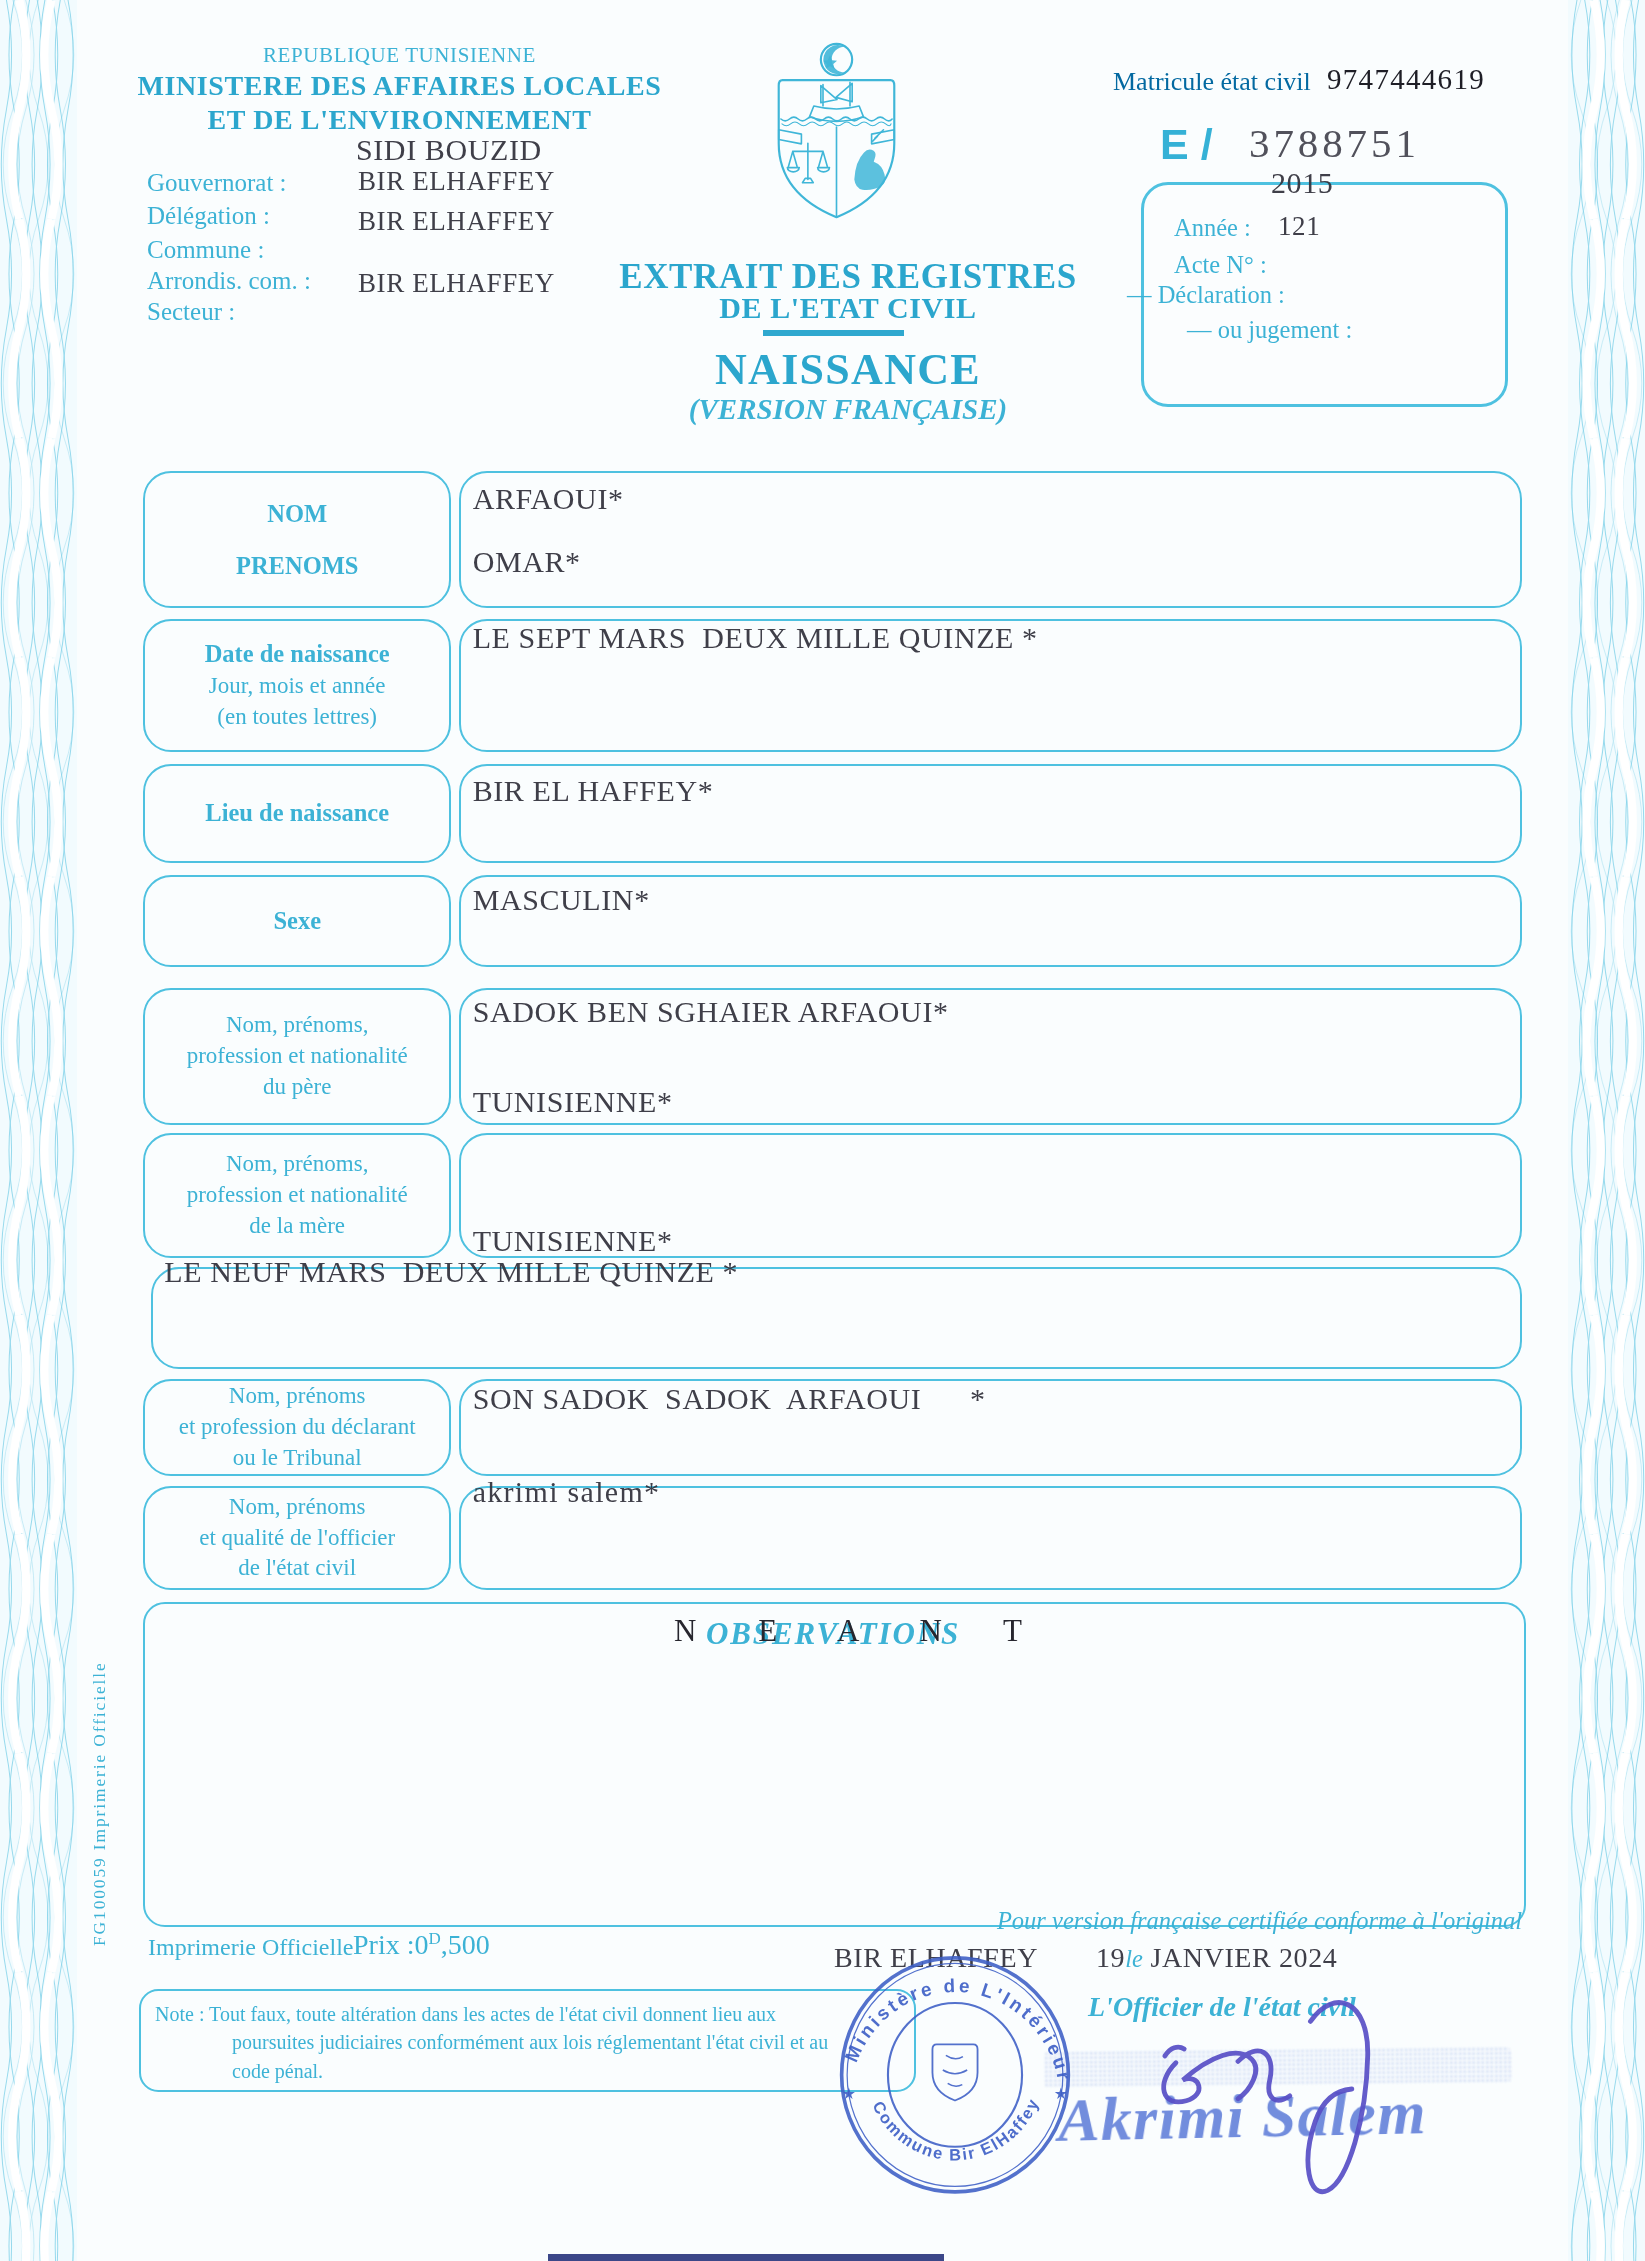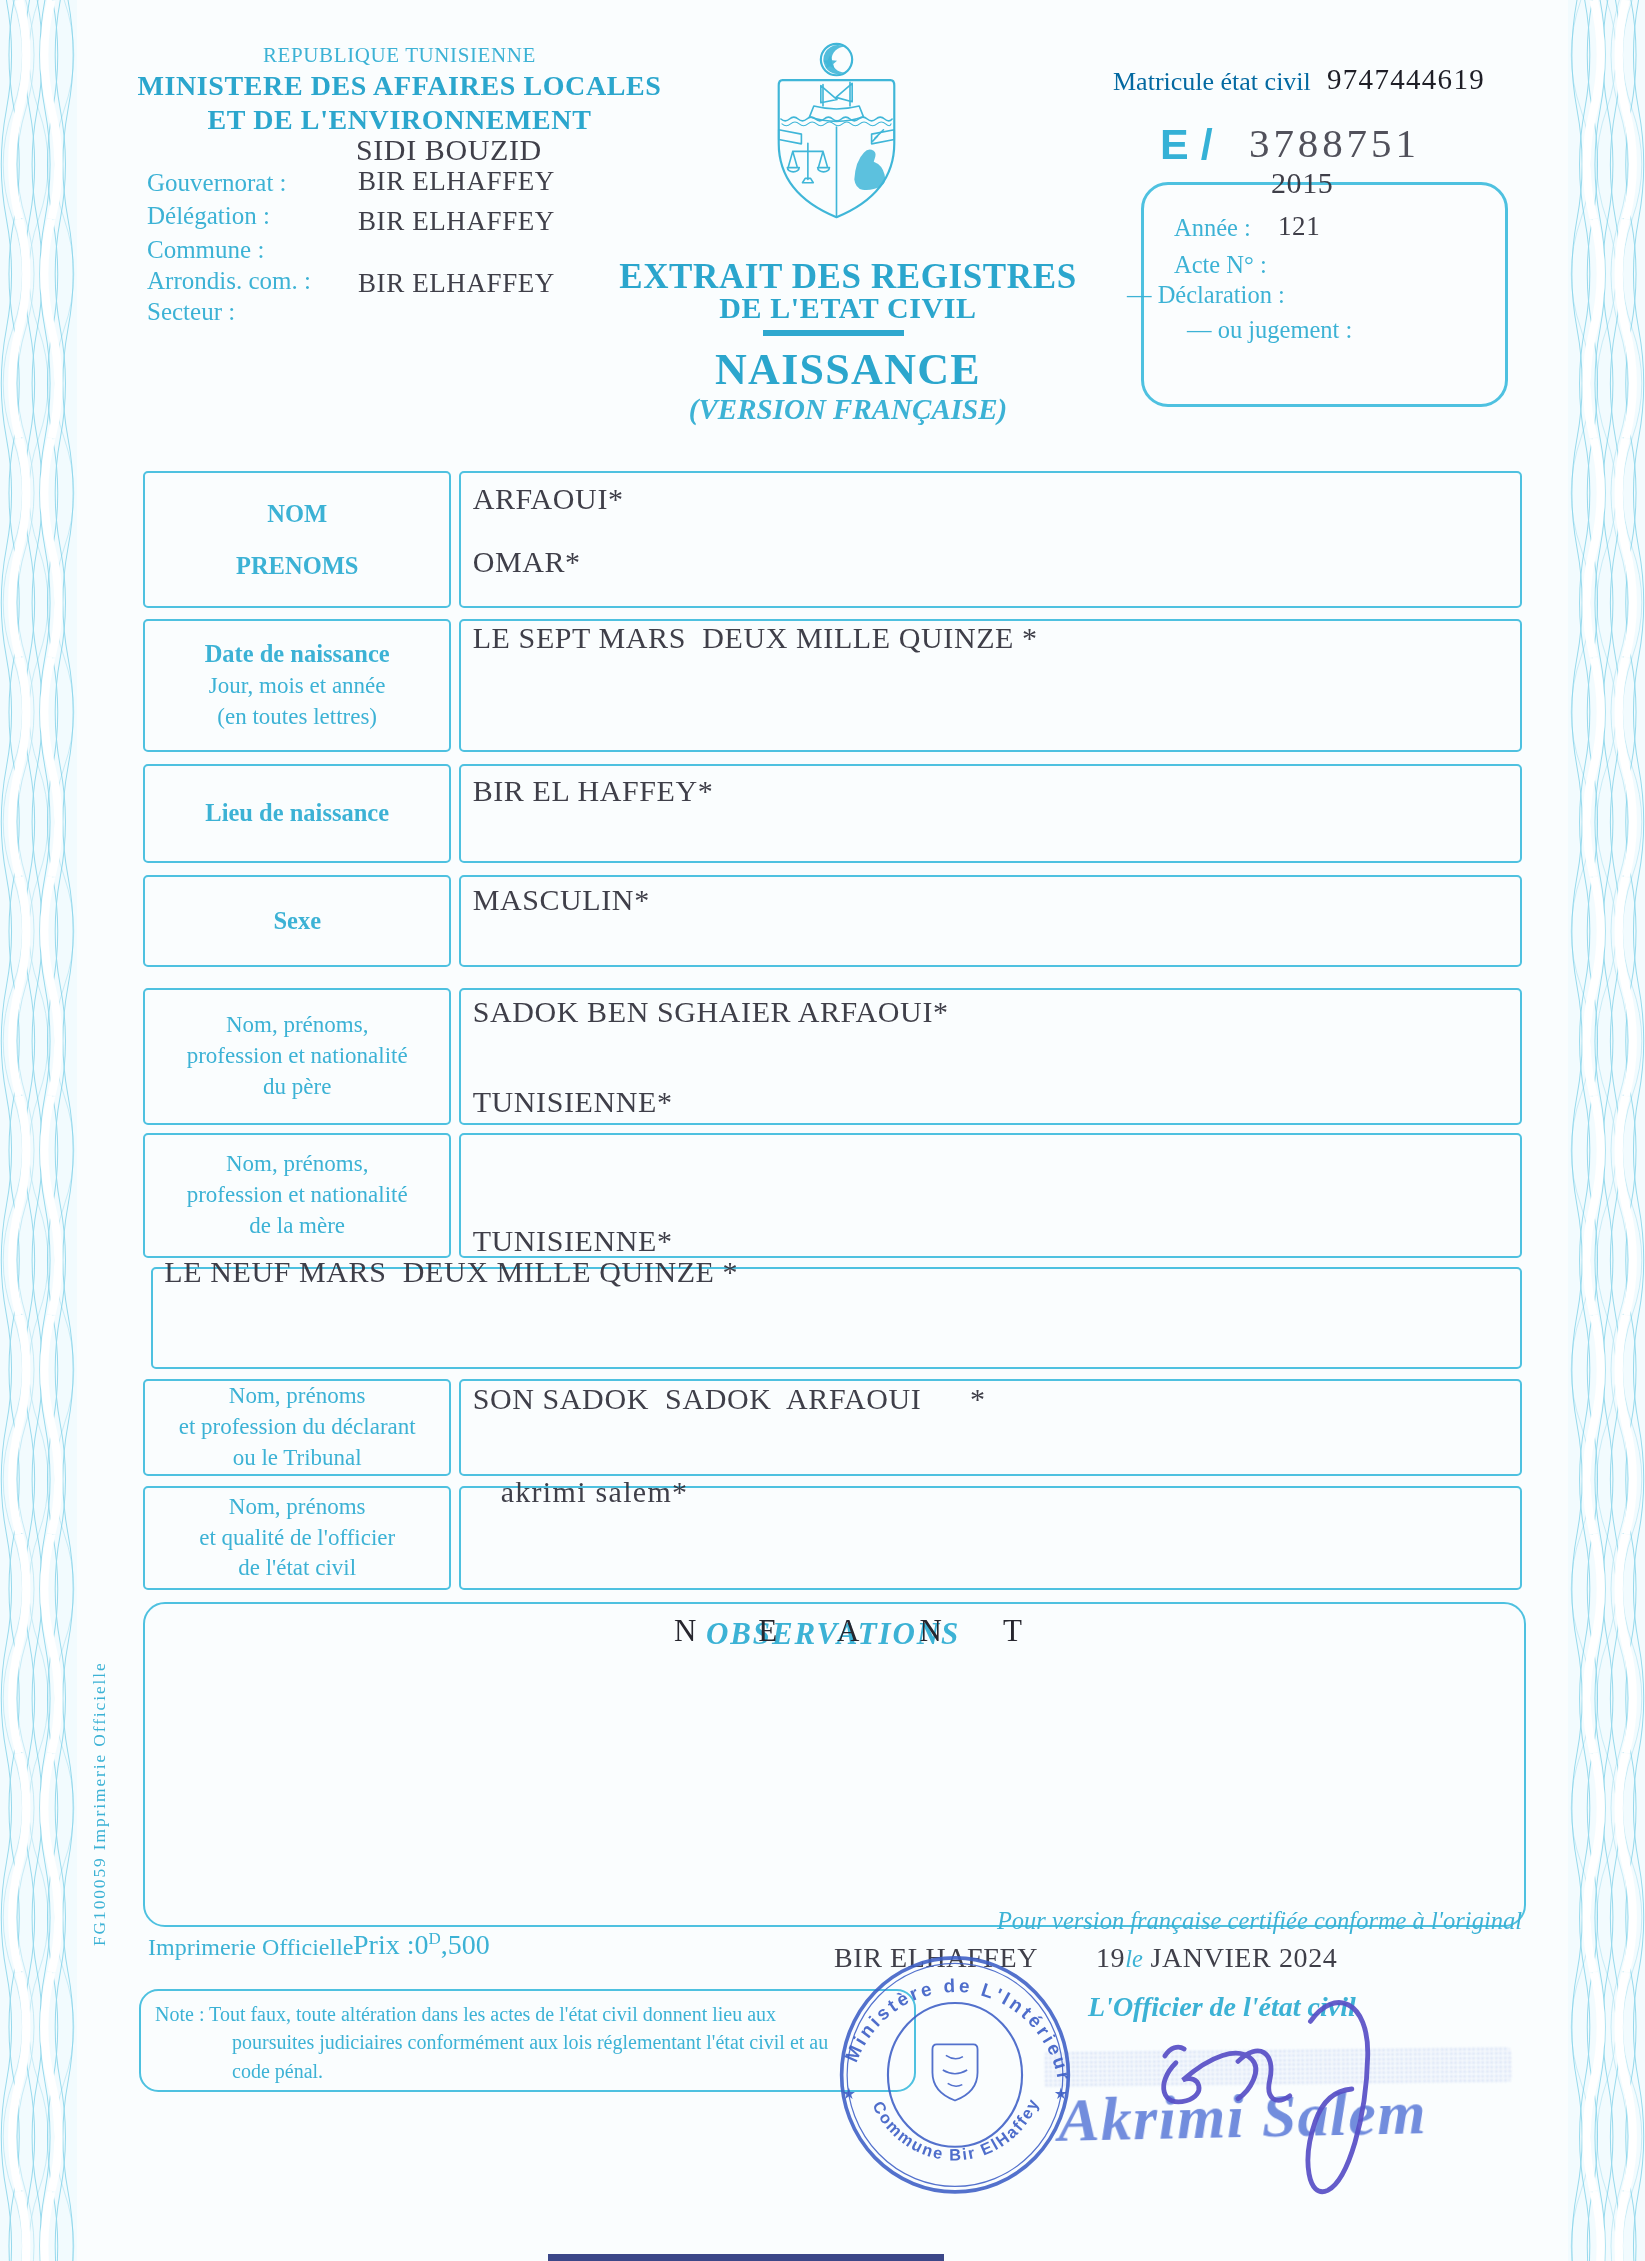--- a/index.html
+++ b/index.html
@@ -27,21 +27,21 @@
   .yearstamp{font-size:30px;}
   .actebox{border:3.2px solid #4ec1e0;border-radius:27px;background:rgba(255,255,255,.2);}
   .acte-l{font-size:24.5px;}
   .title1{font-size:35px;font-weight:bold;letter-spacing:0.6px;}
   .title2{font-size:30px;font-weight:bold;letter-spacing:0.6px;}
   .t-underline{background:#2fa8cf;height:5.8px;}
   .title3{font-size:44px;font-weight:bold;letter-spacing:1.3px;}
   .title4{font-size:29px;font-style:italic;font-weight:bold;}
   
   .row{position:absolute;left:143px;width:1379px;display:flex;}
-  .cell{border:2.6px solid #4ec1e0;border-radius:5px;position:relative;background:rgba(255,255,255,.15);}
+  .cell{border:2.6px solid #4ec1e0;border-radius:28px;position:relative;background:rgba(255,255,255,.15);}
   .cell.label{width:294px;flex:none;display:flex;flex-direction:column;justify-content:center;
               align-items:center;text-align:center;padding:2.6px 5.2px;}
   .cell.value{flex:1;margin-left:7.7px;}
   .lbl{font-size:23px;line-height:1.34;color:#3cb2d5;}
   .lbl.b{font-weight:bold;font-size:24.5px;}
   .v{position:absolute;left:11.6px;font-size:30px;white-space:pre;}
   .nomrow .lbl{line-height:2.1;}
   
   .obsbox{border:2.6px solid #4ec1e0;border-radius:22px;}
   .obs-t{font-size:31px;font-weight:bold;font-style:italic;letter-spacing:1.9px;}
@@ -237,21 +237,21 @@
     </div>
   </div>
 
   <div class="row" style="top:1486px;height:104px;">
     <div class="cell label">
       <div class="lbl">Nom, prénoms</div>
       <div class="lbl">et qualité de l'officier</div>
       <div class="lbl">de l'état civil</div>
     </div>
     <div class="cell value">
-      <div class="v stamp" style="top:-13px;letter-spacing:1.3px;margin-left:28px;">akrimi salem*</div>
+      <div class="v stamp" style="top:-13px;letter-spacing:1.3px;">akrimi salem*</div>
     </div>
   </div>
 
   <div class="abs obsbox" style="left:143px;top:1602px;width:1379px;height:321px;">
     <div class="abs cy obs-t" style="left:561px;top:11.6px;">OBSERVATIONS</div>
     <div class="abs neant" style="left:529px;top:9px;">N E A N T</div>
   </div>
 
   <div class="abs cy cert" style="left:948px;top:1907px;width:574px;text-align:right;">Pour version française certifiée conforme à l'original</div>
   <div class="abs cy imp" style="left:148px;top:1934px;">Imprimerie Officielle</div>

